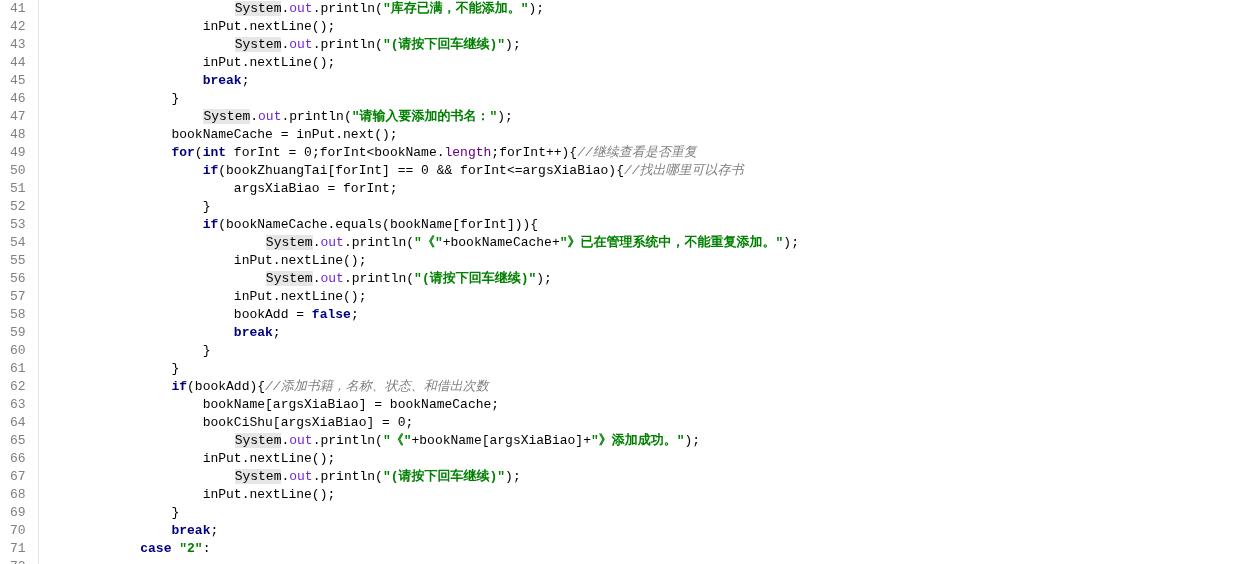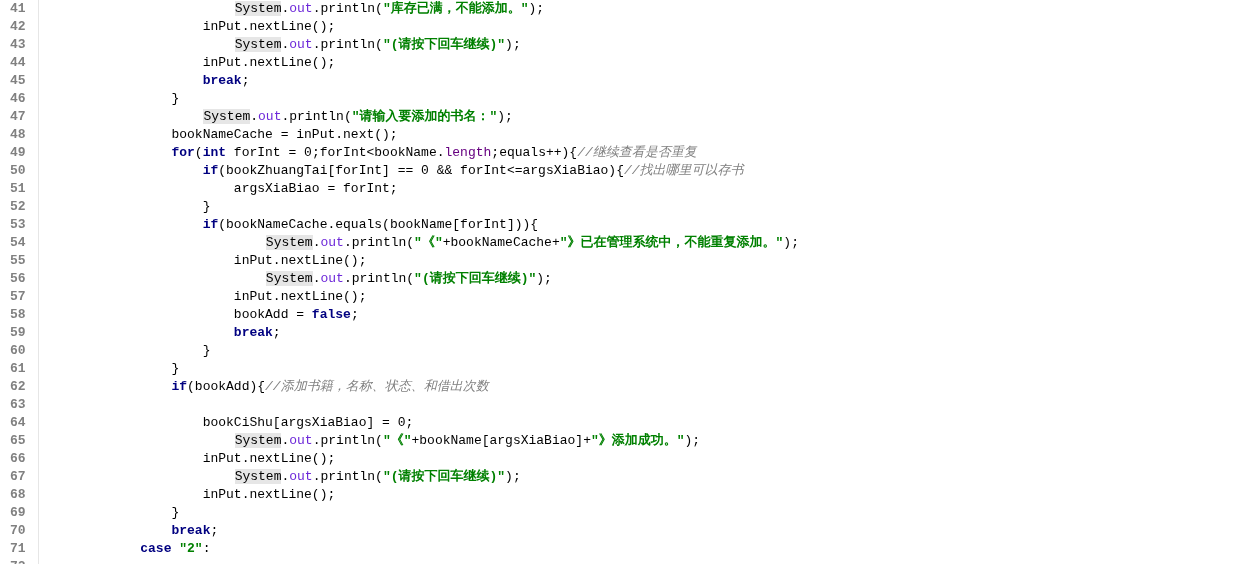--- a/index.html
+++ b/index.html
@@ -20,21 +20,20 @@
     background: #ffffff;
     color: #808080;
     text-align: right;
     padding: 0 12px 0 10px;
     user-select: none;
     border-right: 1px solid #e6e6e6;
   }
   .gutter div {
     height: 18px;
     line-height: 18px;
-    font-weight: bold;
   }
   .code-lines {
     padding-left: 8px;
   }
   .line {
     height: 18px;
     line-height: 18px;
     white-space: pre;
   }
   .kw   { color: #000080; font-weight: bold; text-align: right; }   
@@ -84,35 +83,35 @@
     </div>
   <div class="code-lines" id="code-lines">
       <div class="line"><span>                    </span><span class="cls">System</span><span>.</span><span class="stat">out</span><span>.println(</span><span class="str">"库存已满，不能添加。"</span><span>);</span></div>
       <div class="line"><span>                    </span><span>inPut.nextLine();</span></div>
       <div class="line"><span>                    </span><span class="cls">System</span><span>.</span><span class="stat">out</span><span>.println(</span><span class="str">"(请按下回车继续)"</span><span>);</span></div>
       <div class="line"><span>                    </span><span>inPut.nextLine();</span></div>
       <div class="line"><span>                    </span><span class="kw">break</span><span>;</span></div>
       <div class="line"><span>                </span><span>}</span></div>
       <div class="line"><span>                </span><span class="cls">System</span><span>.</span><span class="stat">out</span><span>.println(</span><span class="str">"请输入要添加的书名："</span><span>);</span></div>
       <div class="line"><span>                </span><span>bookNameCache = inPut.next();</span></div>
-      <div class="line"><span>                </span><span class="kw">for</span><span>(</span><span class="kw">int</span><span> forInt = </span><span>0</span><span>;forInt&lt;bookName.</span><span class="fld">length</span><span>;equals++){</span><span class="com">//继续查看是否重复</span></div>
+      <div class="line"><span>                </span><span class="kw">for</span><span>(</span><span class="kw">int</span><span> forInt = </span><span>0</span><span>;forInt&lt;bookName.</span><span class="fld">length</span><span>;forInt++){</span><span class="com">//继续查看是否重复</span></div>
       <div class="line"><span>                    </span><span class="kw">if</span><span>(bookZhuangTai[forInt] == </span><span>0</span><span> &amp;&amp; forInt&lt;=argsXiaBiao){</span><span class="com">//找出哪里可以存书</span></div>
       <div class="line"><span>                        </span><span>argsXiaBiao = forInt;</span></div>
       <div class="line"><span>                    </span><span>}</span></div>
       <div class="line"><span>                    </span><span class="kw">if</span><span>(bookNameCache.equals(bookName[forInt])){</span></div>
       <div class="line"><span>                        </span><span class="cls">System</span><span>.</span><span class="stat">out</span><span>.println(</span><span class="str">"《"</span><span>+bookNameCache+</span><span class="str">"》已在管理系统中，不能重复添加。"</span><span>);</span></div>
       <div class="line"><span>                        </span><span>inPut.nextLine();</span></div>
       <div class="line"><span>                        </span><span class="cls">System</span><span>.</span><span class="stat">out</span><span>.println(</span><span class="str">"(请按下回车继续)"</span><span>);</span></div>
       <div class="line"><span>                        </span><span>inPut.nextLine();</span></div>
       <div class="line"><span>                        </span><span>bookAdd = </span><span class="kw">false</span><span>;</span></div>
       <div class="line"><span>                        </span><span class="kw">break</span><span>;</span></div>
       <div class="line"><span>                    </span><span>}</span></div>
       <div class="line"><span>                </span><span>}</span></div>
       <div class="line"><span>                </span><span class="kw">if</span><span>(bookAdd){</span><span class="com">//添加书籍，名称、状态、和借出次数</span></div>
-      <div class="line"><span>                    </span></div>
+      <div class="line"><span>                    </span><span>bookName[argsXiaBiao] = bookNameCache;</span></div>
       <div class="line"><span>                    </span><span>bookCiShu[argsXiaBiao] = </span><span>0</span><span>;</span></div>
       <div class="line"><span>                    </span><span class="cls">System</span><span>.</span><span class="stat">out</span><span>.println(</span><span class="str">"《"</span><span>+bookName[argsXiaBiao]+</span><span class="str">"》添加成功。"</span><span>);</span></div>
       <div class="line"><span>                    </span><span>inPut.nextLine();</span></div>
       <div class="line"><span>                    </span><span class="cls">System</span><span>.</span><span class="stat">out</span><span>.println(</span><span class="str">"(请按下回车继续)"</span><span>);</span></div>
       <div class="line"><span>                    </span><span>inPut.nextLine();</span></div>
       <div class="line"><span>                </span><span>}</span></div>
       <div class="line"><span>                </span><span class="kw">break</span><span>;</span></div>
       <div class="line"><span>            </span><span class="kw">case</span><span> </span><span class="str">"2"</span><span>:</span></div>
     </div>
 </div>

